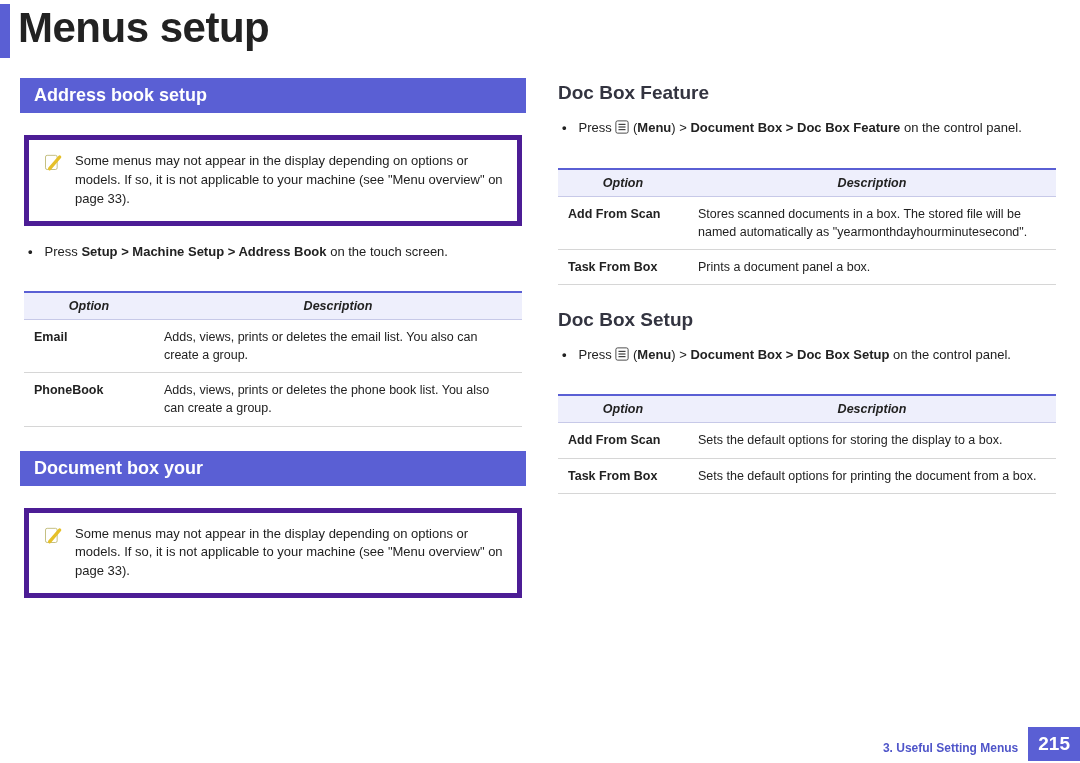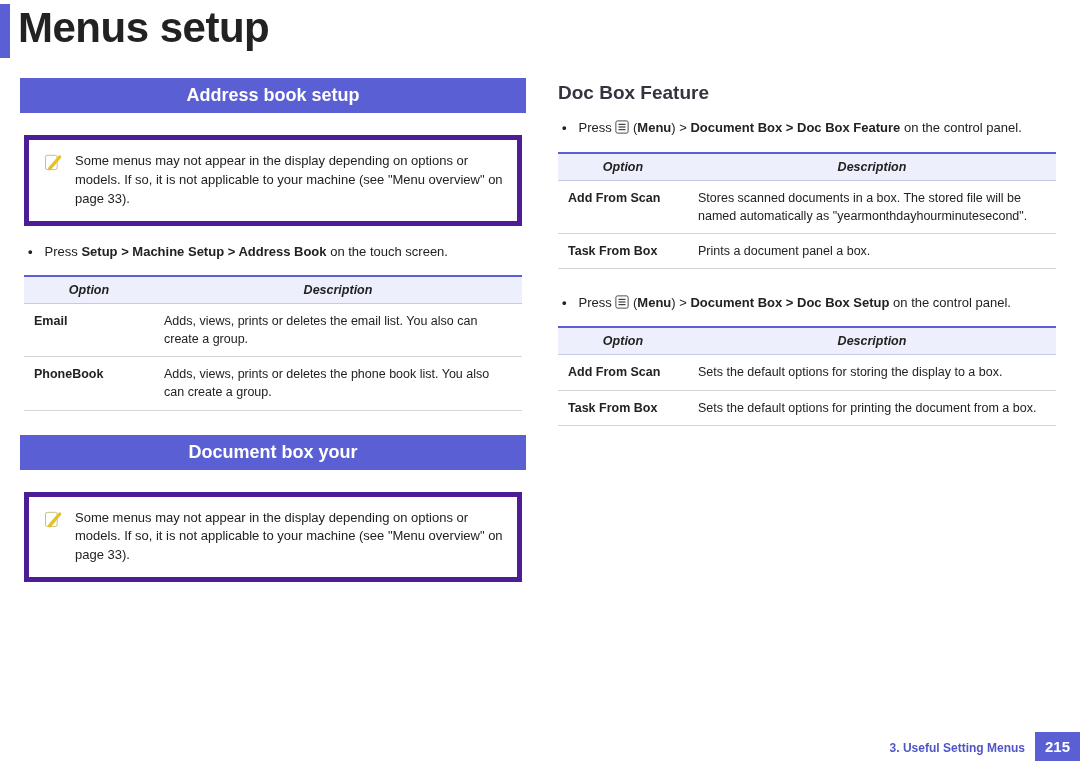--- a/index.html
+++ b/index.html
@@ -35,21 +35,20 @@
     padding: 20px 20px 0 20px;
   }
   .col { flex: 1; min-width: 0; }
   .section-bar {
     background: #5a5fd4;
     color: #fff;
     font-size: 18px;
     font-weight: 700;
     padding: 7px 14px;
     margin-bottom: 22px;
-    text-align: center;
   }
   .note-box {
     border: 5px solid #4c1d95;
     padding: 12px 14px 12px 14px;
     display: flex;
     gap: 12px;
     margin: 0 4px 16px 4px;
     font-size: 13px;
     line-height: 1.45;
   }
@@ -69,21 +68,21 @@
   .bullet-dot { font-weight: 700; }
   .bullet-text { flex: 1; }
   .menu-icon {
     display: inline-block;
     width: 14px; height: 14px;
     vertical-align: -2px;
   }
   table.opts {
     border-collapse: collapse;
     width: calc(100% - 8px);
-    margin: 0 4px 24px 4px;
+    margin: 16px 4px 24px 4px;
     font-size: 12.5px;
   }
   table.opts th {
     background: #eeeffc;
     border-top: 2px solid #5a5fd4;
     border-bottom: 1px solid #c7c9e8;
     padding: 6px 10px;
     font-weight: 700;
     font-style: italic;
     text-align: center;
@@ -111,21 +110,21 @@
     align-items: flex-end;
     font-size: 12px;
     font-weight: 700;
     color: #4f55c9;
   }
   .footer-text { padding: 6px 10px; }
   .footer-page {
     background: #5a5fd4;
     color: #fff;
     padding: 6px 10px;
-    font-size: 15px;
+    font-size: 19px;
   }
   b { font-weight: 700; }
 </style>
 </head>
 <body>
 
 <div class="page-title-wrap">
   <div class="title-bar"></div>
   <div class="page-title">Menus setup</div>
 </div>
@@ -219,20 +218,21 @@
           <td class="opt">Add From Scan</td>
           <td>Stores scanned documents in a box. The stored file will be named automatically as "yearmonthdayhourminutesecond".</td>
         </tr>
         <tr>
           <td class="opt">Task From Box</td>
           <td>Prints a document panel a box.</td>
         </tr>
       </tbody>
     </table>
 
+    <div class="sub-heading">Doc Box Setup</div>
 
     <div class="bullet-line">
       <span class="bullet-dot">•</span>
       <span class="bullet-text">
         <span>Press </span>
         <span class="menu-icon">
           <svg viewBox="0 0 16 16">
               <rect x="1" y="1" width="14" height="14" rx="2" fill="none" stroke="#333" stroke-width="1"></rect>
               <line x1="4" y1="5" x2="12" y2="5" stroke="#333" stroke-width="1.3"></line>
               <line x1="4" y1="8" x2="12" y2="8" stroke="#333" stroke-width="1.3"></line>

